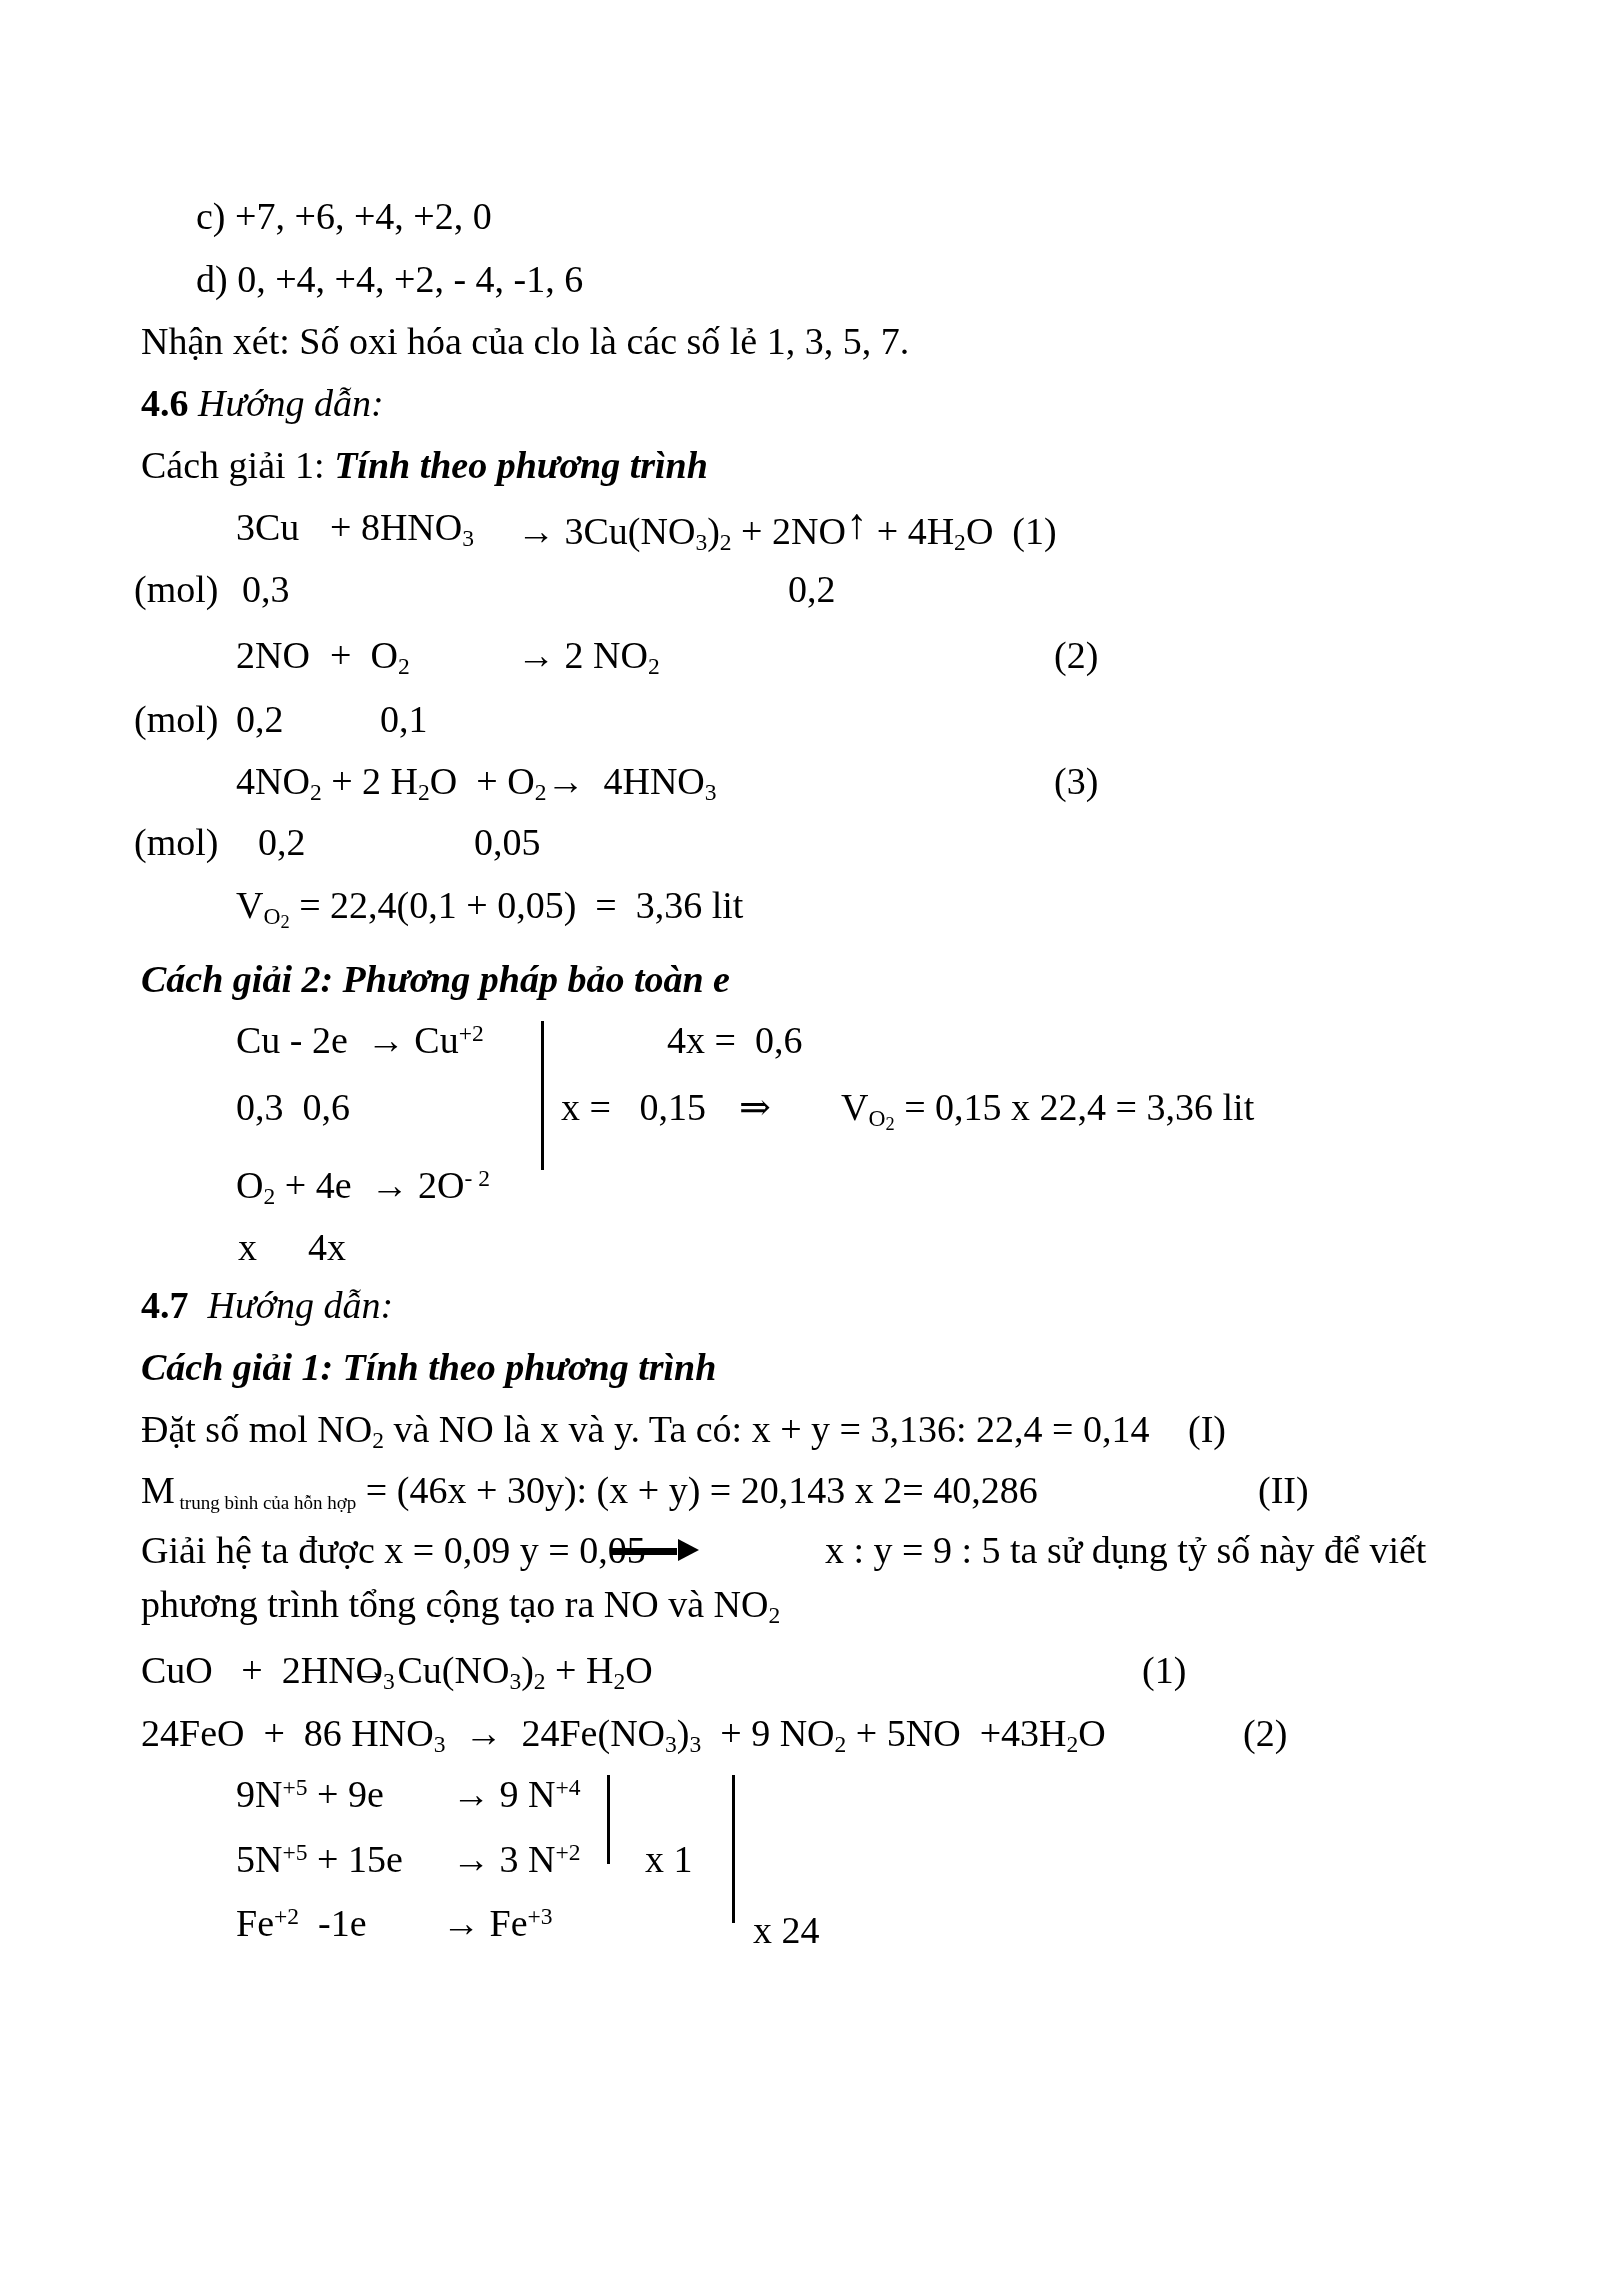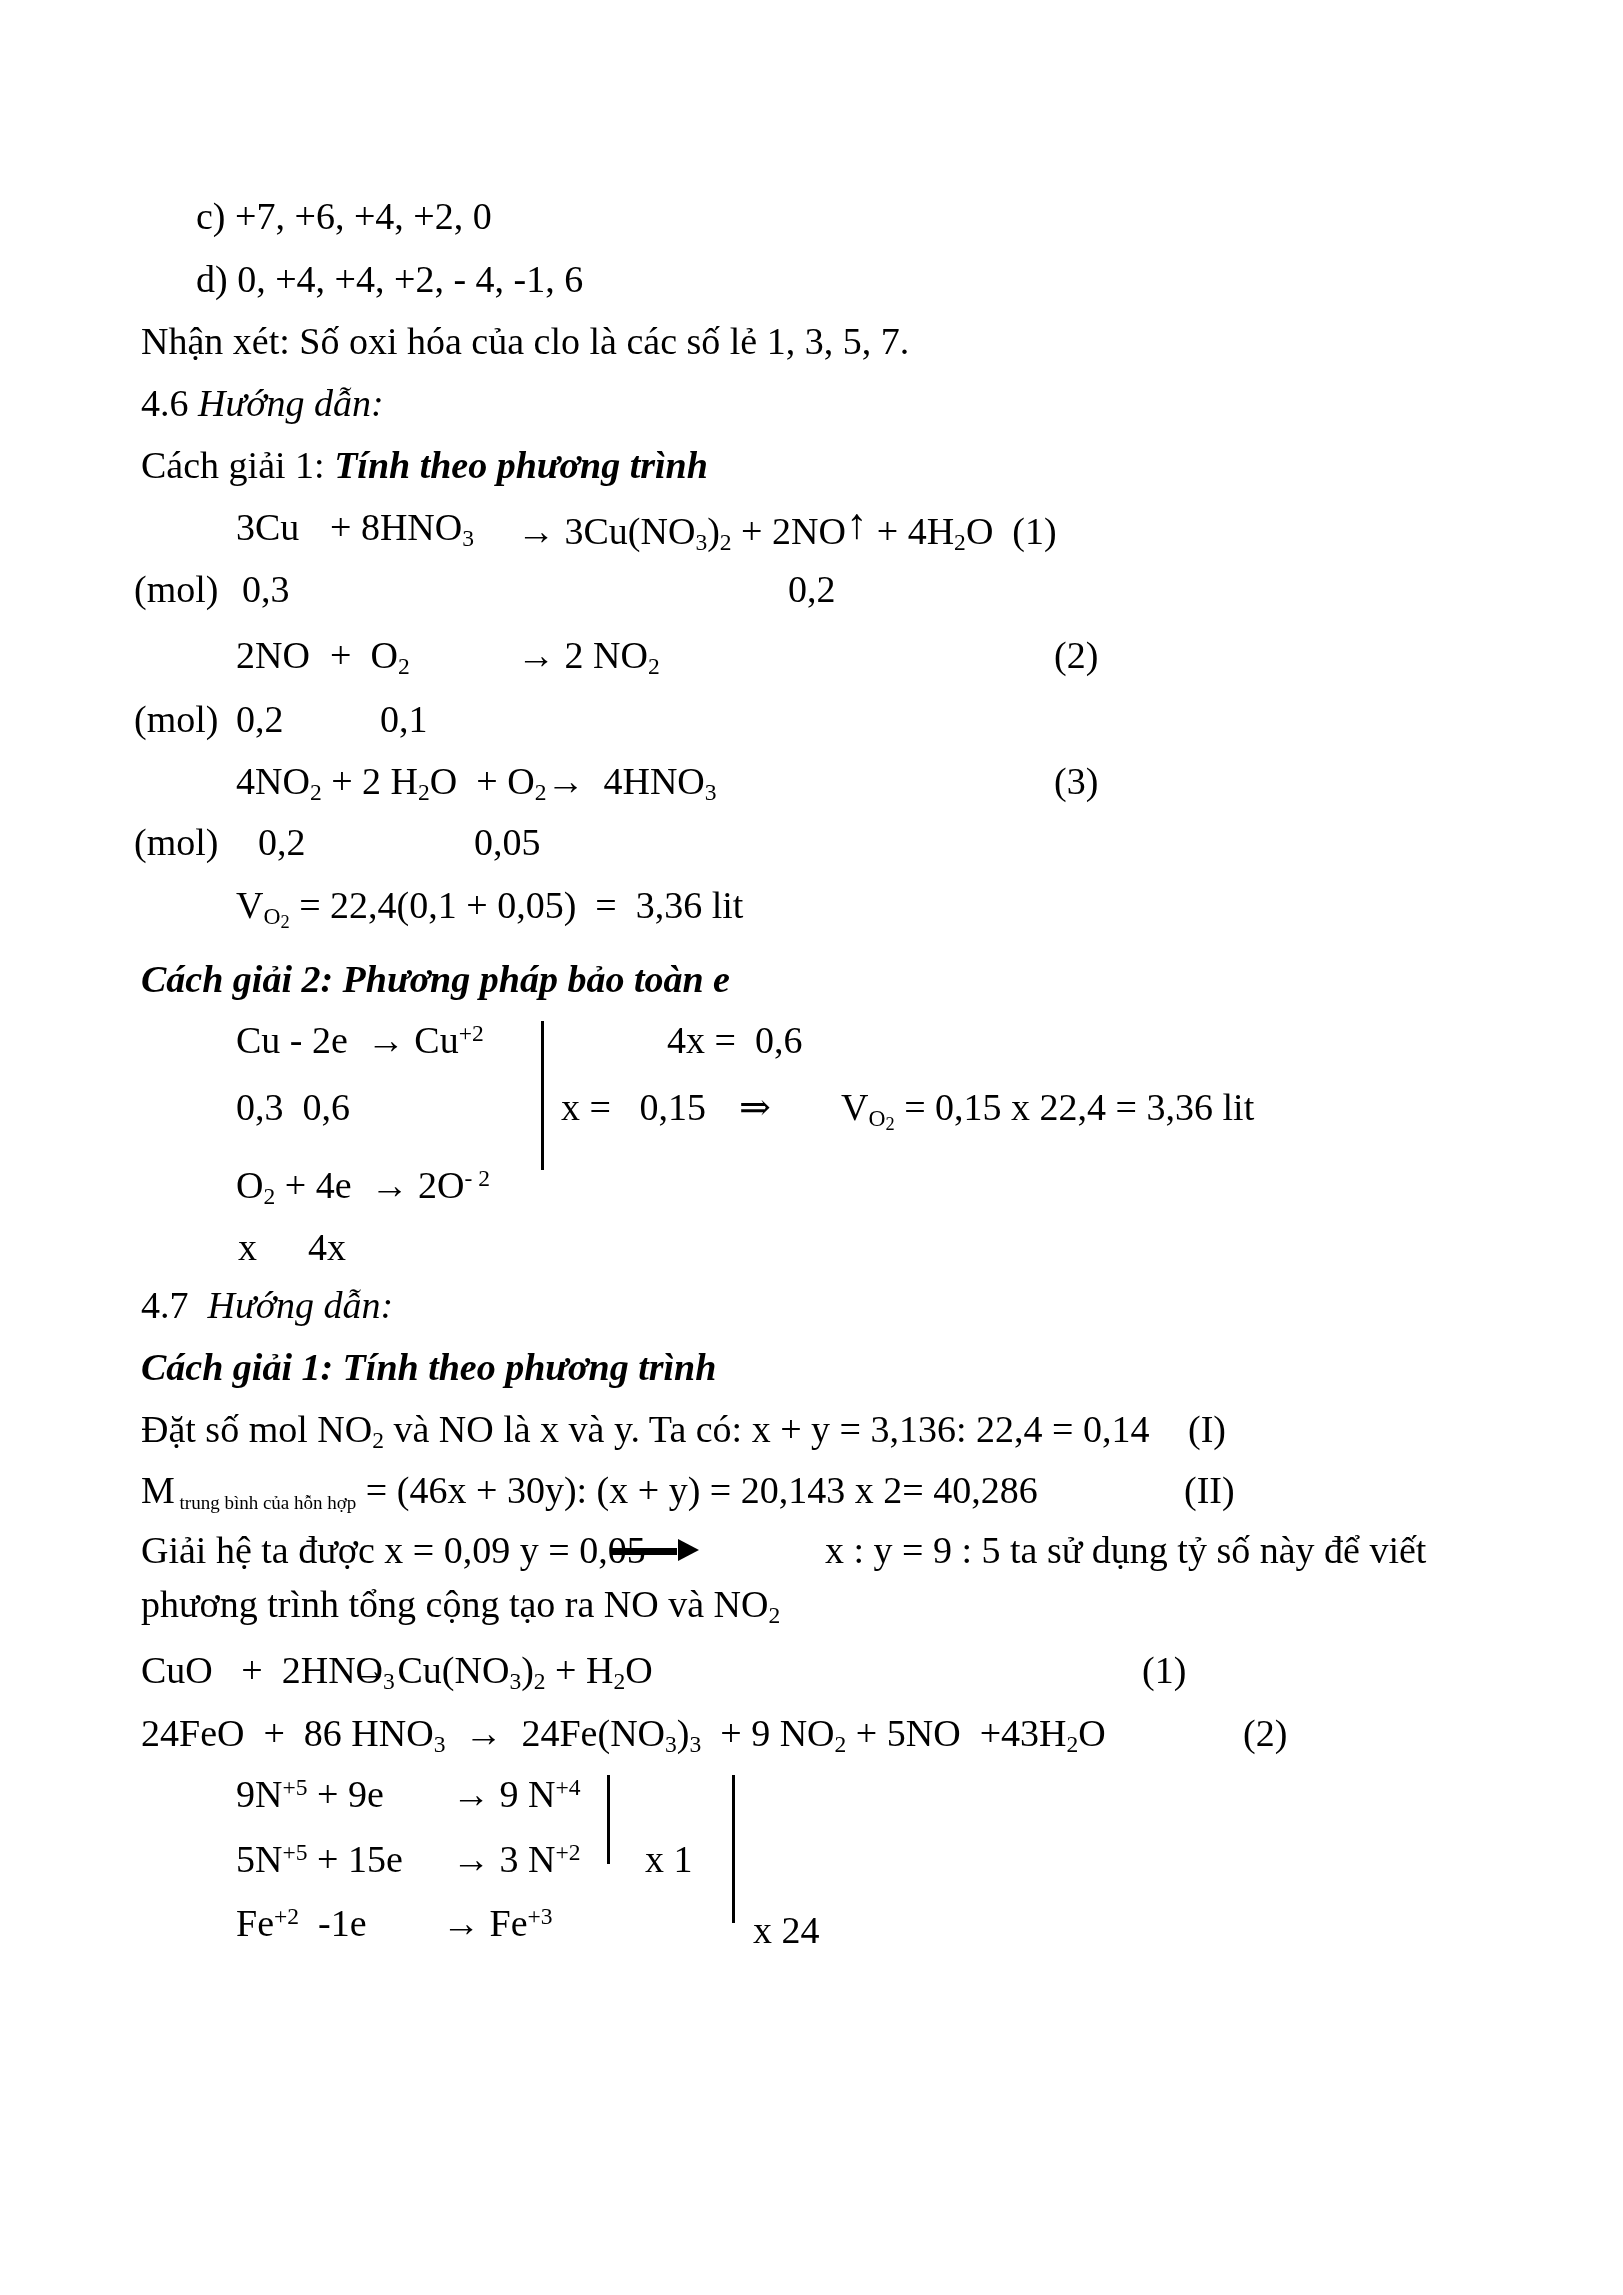--- a/index.html
+++ b/index.html
@@ -8,21 +8,21 @@
     position:relative;
     width:1623px;height:2295px;
     background:#ffffff;
     color:#000000;
     font-family:"Liberation Serif","DejaVu Serif",serif;
     font-size:38px;
     overflow:hidden;
   }
   .line{position:absolute;left:0;width:100%;height:56px;white-space:pre;}
   .seg{position:absolute;top:0;white-space:pre;}
-  .b{font-weight:400;}
+  .b{font-weight:700;}
   .i{font-style:italic;}
   .bi{font-weight:700;font-style:italic;text-align:right;}
   .sb{font-size:0.62em;position:relative;top:0.24em;}
   .sbb{font-size:0.78em;position:relative;top:0.22em;}
   .sp{font-size:0.62em;position:relative;top:-0.52em;}
   .msub{font-size:0.5em;position:relative;top:0.3em;}
   .upar{display:inline-block;font-size:1.12em;position:relative;top:-0.14em;}
   .vbar{position:absolute;width:3.3px;background:#000;}
   .harrow{position:absolute;left:612px;top:19.6px;width:65px;height:7.2px;background:#000;}
   .harrow::after{
@@ -127,21 +127,21 @@
     <span class="seg bi" style="left:141px">Cách giải 1: Tính theo phương trình</span>
   </div>
 
   <div class="line" style="top:1407px">
     <span class="seg" style="left:141px"><span>Đặt số mol NO</span><span class="sb">2</span><span> và NO là x và y. Ta có: x + y = 3,136: 22,4 = 0,14</span></span>
     <span class="seg" style="left:1188px">(I)</span>
   </div>
 
   <div class="line" style="top:1468px">
     <span class="seg" style="left:141px"><span>M</span><span class="msub"> trung bình của hỗn hợp</span><span> = (46x + 30y): (x + y) = 20,143 x 2= 40,286</span></span>
-    <span class="seg" style="left:1184px">(II)</span>
+    <span class="seg" style="left:1258px">(II)</span>
   </div>
 
   <div class="line" style="top:1528px">
     <span class="seg" style="left:141px">Giải hệ ta được x = 0,09 y = 0,05</span>
     <div class="harrow"></div>
     <span class="seg" style="left:825px">x : y = 9 : 5 ta sử dụng tỷ số này để viết</span>
   </div>
 
   <div class="line" style="top:1582px">
     <span class="seg" style="left:141px"><span>phương trình tổng cộng tạo ra NO và NO</span><span class="sb">2</span></span>

